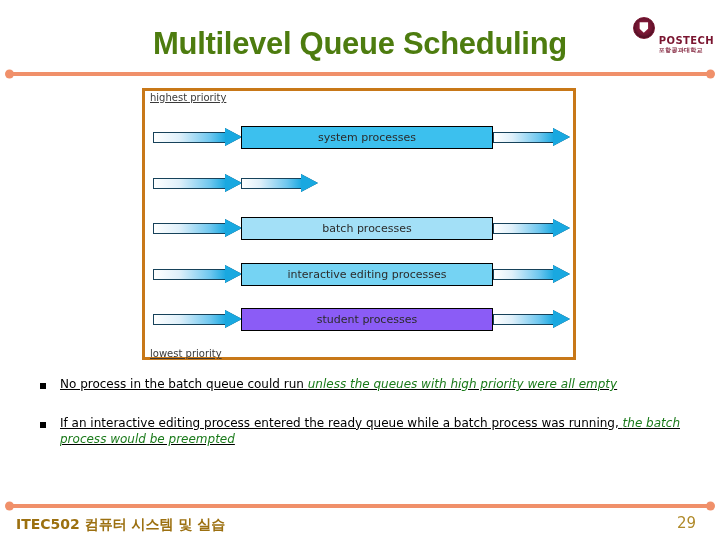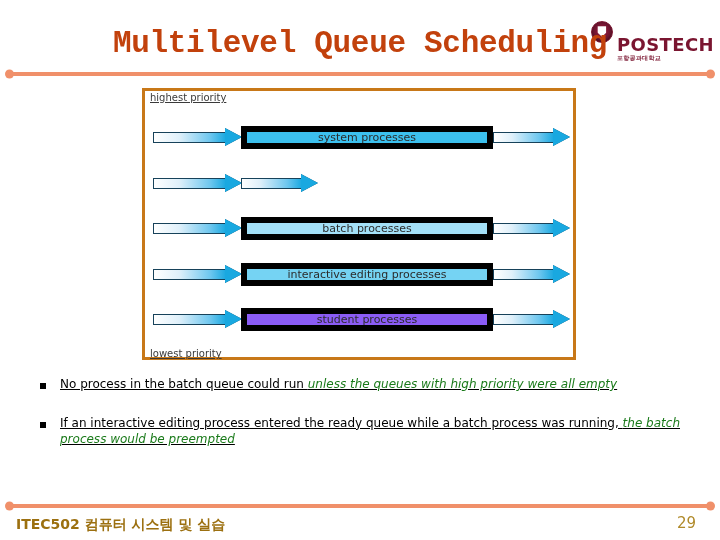--- a/index.html
+++ b/index.html
@@ -33,39 +33,39 @@
     content: "";
     position: absolute;
     left: 50%; top: 50%;
     width: 9px; height: 11px;
     transform: translate(-50%, -52%);
     background: #ffffff;
     clip-path: polygon(0 0, 100% 0, 100% 62%, 50% 100%, 0 62%);
   }
   .logo-text { display: flex; flex-direction: column; line-height: 1; }
   .logo-name {
-    font-size: 18px; font-weight: bold; letter-spacing: 0.4px;
+    font-size: 10px; font-weight: bold; letter-spacing: 0.4px;
     color: #7a1530;
     font-family: "DejaVu Sans", sans-serif;
     margin-top: 34px;
   }
   .logo-sub {
     font-size: 6px; font-weight: bold; color: #7a1530;
     letter-spacing: 0.3px; margin-top: 1px;
   }
 
   
   .title {
     position: absolute;
     top: 26px; left: 0; width: 720px;
     text-align: center;
     font-size: 31px;
     font-weight: bold;
-    color: #c2410c;
-    font-family: Liberation Mono, monospace;
+    color: #4d7c0f;
+    font-family: Liberation Sans, sans-serif;
     letter-spacing: -0.3px;
     white-space: nowrap;
   }
 
   
   .rule {
     position: absolute;
     left: 8px; width: 704px; height: 4px;
     background: #f0906a;
     border-radius: 2px;
@@ -138,21 +138,21 @@
     border-bottom: 9.5px solid transparent;
     border-left: 17px solid #19a8e0;
     filter: drop-shadow(0 0 0.5px #17425a);
   }
 
   
   .qbox {
     position: relative;
     flex: 1 1 auto;
     height: 23px;
-    border: 6px solid #000000;
+    border: 1px solid #000000;
     display: flex;
     align-items: center;
     justify-content: center;
     font-size: 11px;
     color: #2b2b2b;
     font-family: "DejaVu Sans", sans-serif;
     white-space: nowrap;
   }
 
   

